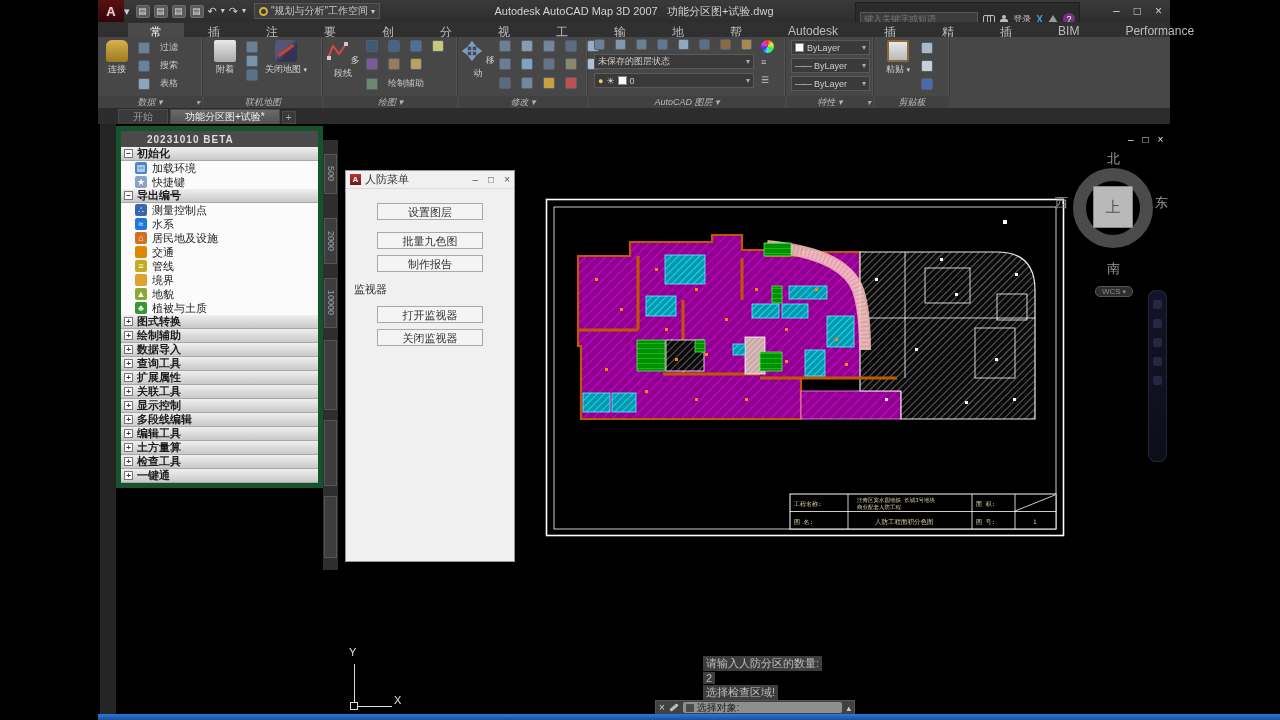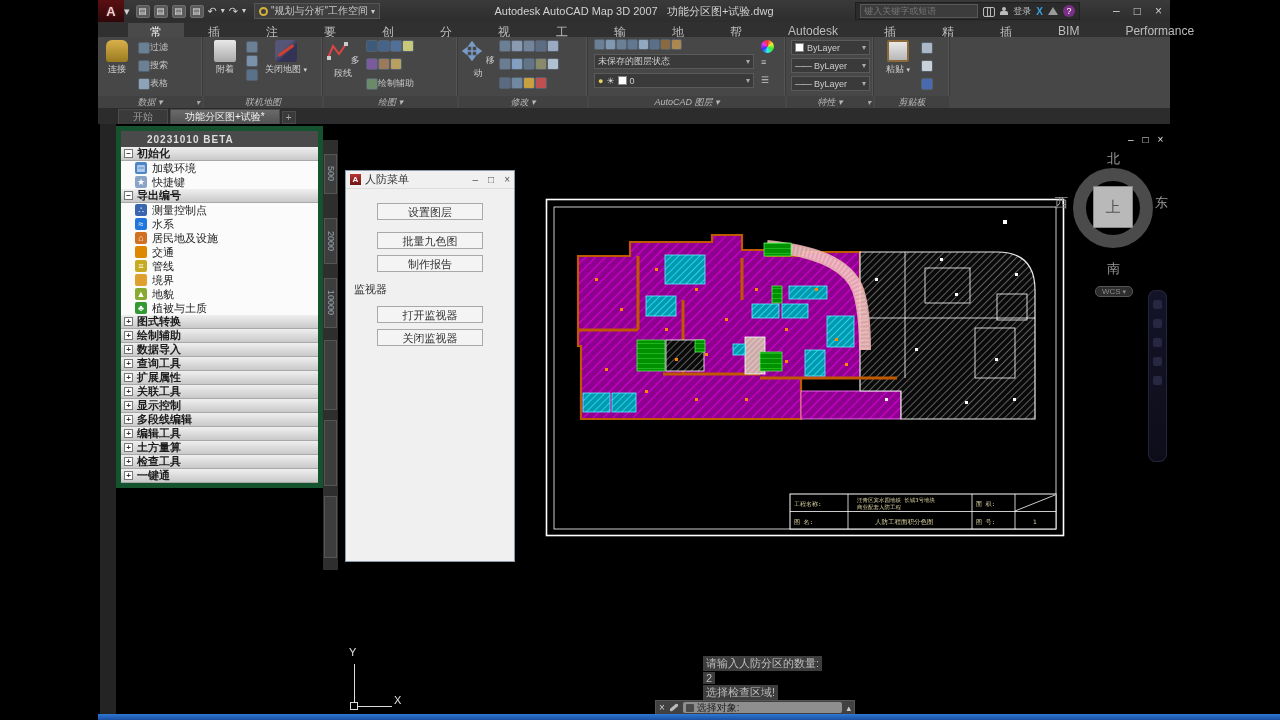--- a/index.html
+++ b/index.html
@@ -10,21 +10,21 @@
   
   .titlebar{position:absolute;left:0;top:0;width:100%;height:22px;background:linear-gradient(#3a3a3a,#2d2d2d);display:flex;align-items:center;color:#cfcfcf;font-size:11px;}
   .alogo{width:26px;height:22px;background:linear-gradient(#5a0f12,#30080a);display:flex;align-items:center;justify-content:center;color:#e8e8e8;font-weight:bold;font-size:13px;}
   .alogo b{color:#d6d6d6;text-shadow:0 0 2px #c33;}
   .qat{display:flex;align-items:center;gap:4px;margin-left:6px;}
   .qbtn{width:14px;height:13px;background:#5a5a5a;border:1px solid #6e6e6e;border-radius:2px;display:flex;align-items:center;justify-content:center;font-size:9px;color:#ddd;}
   .qglyph{font-size:11px;color:#cfcfcf;line-height:1;}
   .wsbox{display:flex;align-items:center;gap:3px;margin-left:8px;background:#3f3f3f;border:1px solid #565656;height:16px;padding:0 4px;font-size:10px;color:#c8c8c8;}
   .gear{width:9px;height:9px;border:2px solid #d8b13a;border-radius:50%;}
   .tb-title{position:absolute;left:0;right:0;text-align:center;pointer-events:none;font-size:11px;color:#d2d2d2;}
-  .infocenter{position:absolute;right:90px;top:2px;display:flex;align-items:center;gap:5px;height:18px;background:#2b2b2b;border:1px solid #1f1f1f;padding:0 4px;}
+  .infocenter{position:absolute;right:90px;top:2px;display:flex;align-items:center;gap:5px;height:18px;background:#2b2b2b;border:1px solid #1f1f1f;padding:16px 4px;}
   .ic-search{width:118px;height:14px;background:#3c3c3c;border:1px solid #585858;color:#9a9a9a;font-size:9px;padding:0 3px;}
   .binoc{width:12px;height:8px;position:relative;}
   .binoc:before,.binoc:after{content:"";position:absolute;top:0;width:6px;height:8px;border:1px solid #bbb;border-radius:2px;}
   .binoc:after{right:0;}
   .person{width:8px;height:8px;position:relative;}
   .person:before{content:"";position:absolute;left:2px;top:0;width:4px;height:4px;border-radius:50%;background:#bbb;}
   .person:after{content:"";position:absolute;left:0;top:4px;width:8px;height:4px;border-radius:2px 2px 0 0;background:#bbb;}
   .xmark{color:#3aa0e0;font-weight:bold;font-size:10px;}
   .trimark{width:0;height:0;border-left:5px solid transparent;border-right:5px solid transparent;border-bottom:8px solid #9a9a9a;}
   .helpq{width:12px;height:12px;border-radius:50%;background:#7a2f86;color:#fff;font-size:9px;display:flex;align-items:center;justify-content:center;}
@@ -34,21 +34,21 @@
   .rtabs{position:absolute;left:0;top:22px;width:100%;height:15px;background:#303030;display:flex;align-items:flex-end;padding-left:30px;gap:2px;}
   .rtab{padding:1px 22px;font-size:12px;color:#bdbdbd;height:14px;}
   .rtab.active{background:#4a4a4a;color:#f0f0f0;}
 
   
   .ribbon{position:absolute;left:0;top:37px;width:100%;height:71px;background:#474747;}
   .panel{position:absolute;top:0;height:59px;border-right:1px solid #3a3a3a;box-shadow:inset -1px 0 0 #545454;}
   .plabel{position:absolute;top:59px;height:12px;width:100%;background:#414141;color:#b8b8b8;font-size:9px;text-align:center;line-height:12px;font-style:italic;}
   .bigbtn{position:absolute;top:2px;width:34px;text-align:center;color:#cfcfcf;font-size:9px;}
   .bigico{width:22px;height:22px;margin:1px auto 1px auto;border-radius:3px;}
-  .smrow{position:absolute;display:flex;gap:0;align-items:center;}
+  .smrow{position:absolute;display:flex;gap:10px;align-items:center;}
   .mi{width:12px;height:12px;border-radius:2px;background:#6b7f95;border:1px solid #55606c;display:inline-block;}
   .smlbl{font-size:9px;color:#c6c6c6;}
   .combo{position:absolute;height:15px;background:#3a3a3a;border:1px solid #5a5a5a;color:#cdcdcd;font-size:9px;display:flex;align-items:center;padding:0 3px;gap:3px;}
   .combo .caret{margin-left:auto;color:#aaa;font-size:8px;}
   .swatch{width:9px;height:9px;background:#fff;border:1px solid #888;}
   .lineglyph{color:#ccc;font-size:9px;letter-spacing:-1px;}
   .launcher{position:absolute;right:2px;top:1px;font-size:8px;color:#aaa;}
   .colorwheel{width:13px;height:13px;border-radius:50%;background:conic-gradient(#e33,#ee3,#3e3,#3ee,#33e,#e3e,#e33);}
 
   

